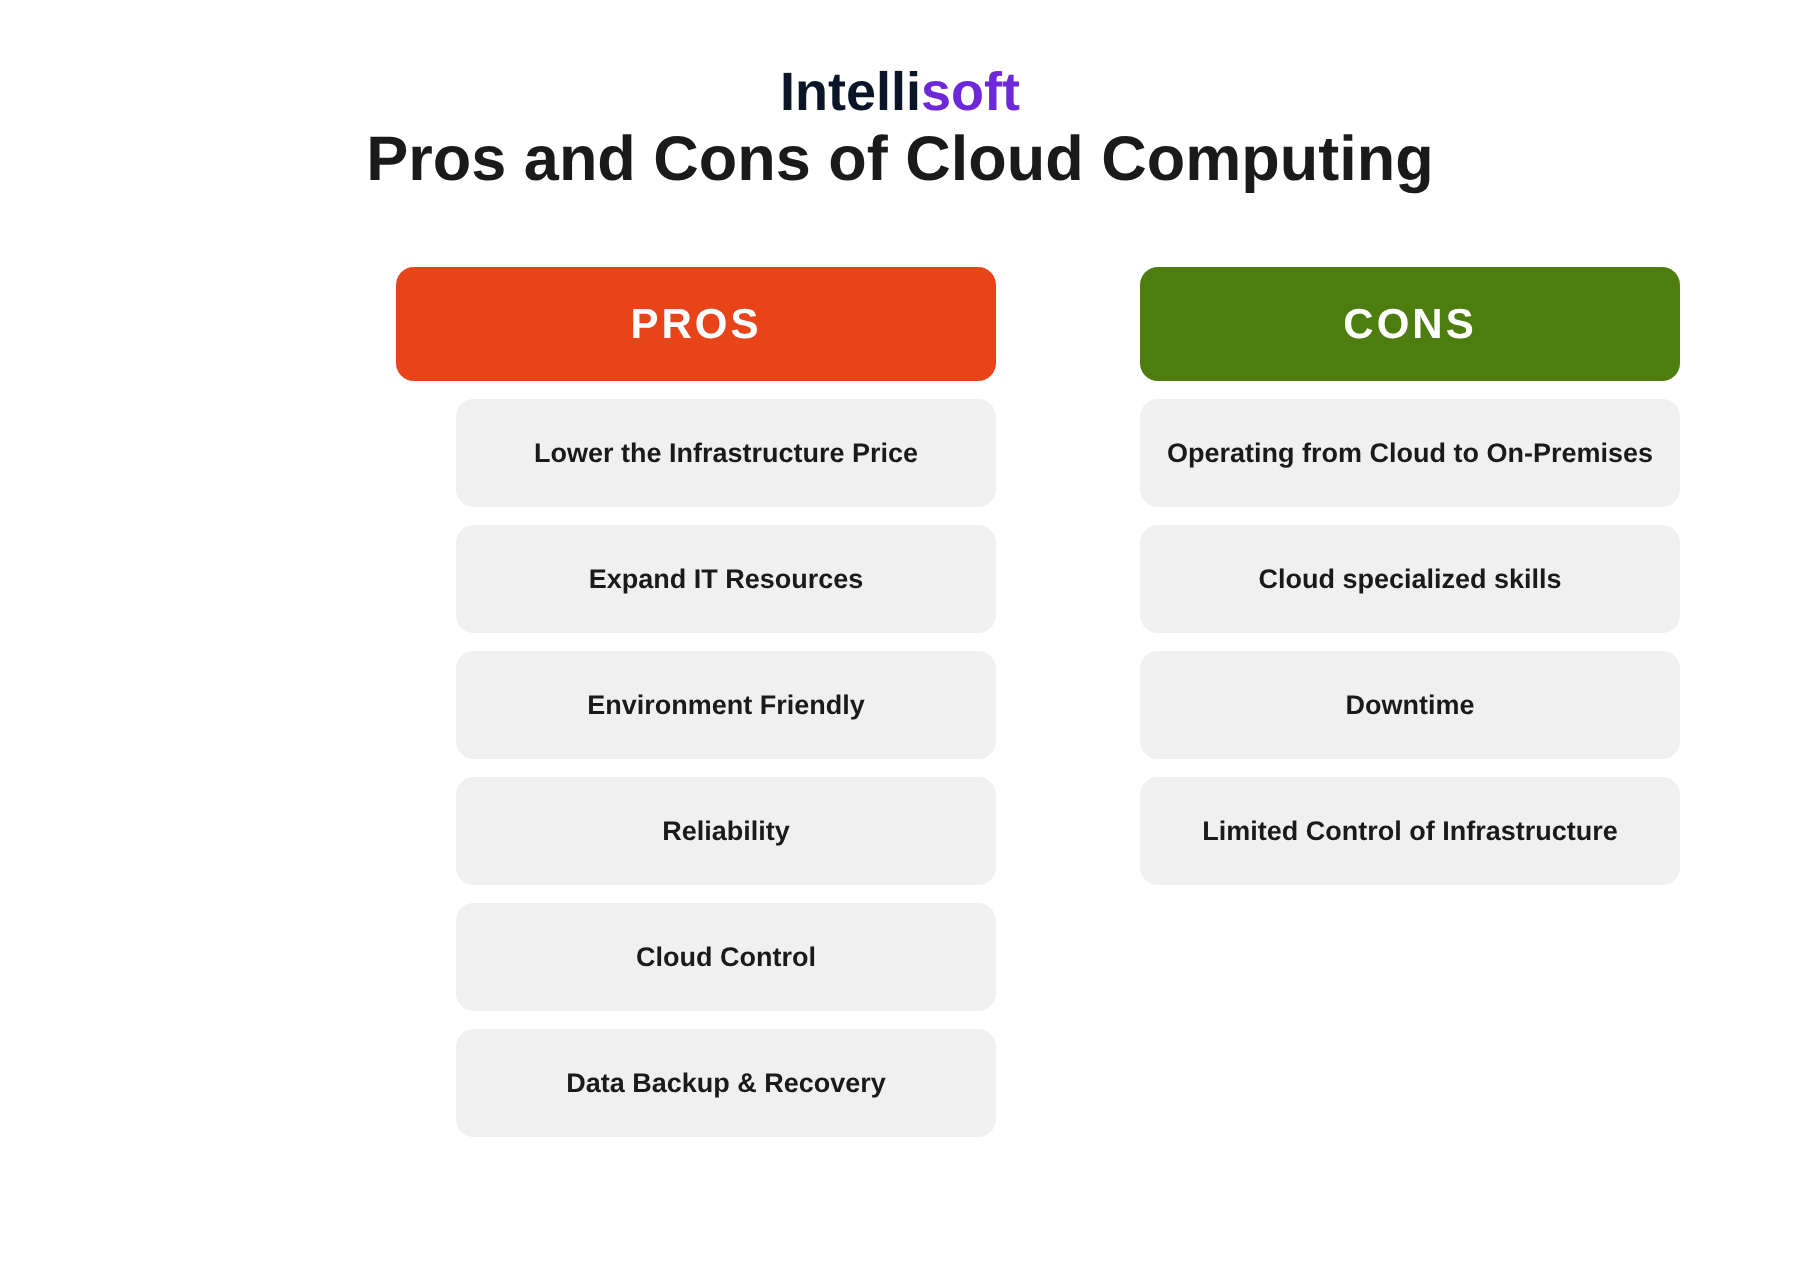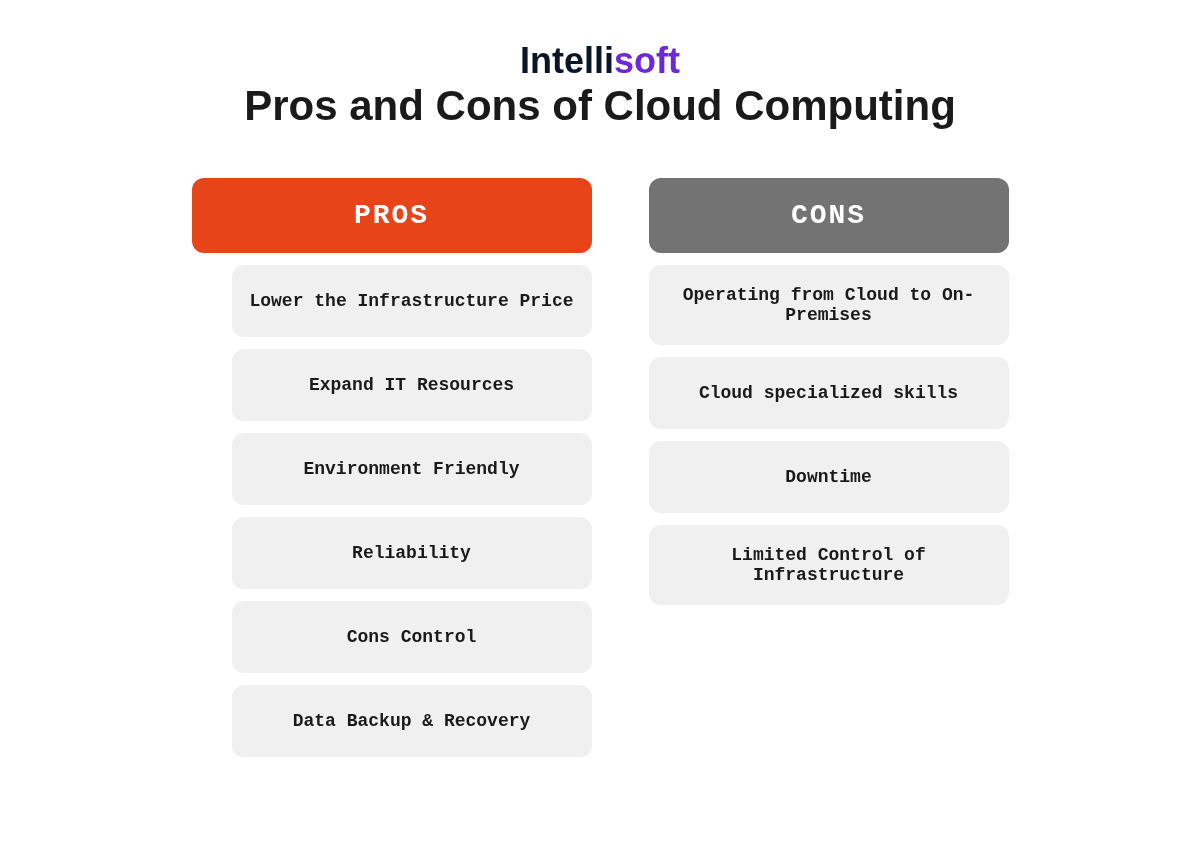--- a/index.html
+++ b/index.html
@@ -38,24 +38,23 @@
     .page-title {
       font-size: 42px;
       font-weight: 700;
       color: #1a1a1a;
       margin-bottom: 48px;
       text-align: center;
     }
 
     .columns {
       display: flex;
-      gap: 17px;
+      gap: 56px;
       width: 100%;
-      justify-content: center;
-      font-family: Liberation Mono, monospace;
+      justify-content: flex-end;
     }
 
     .column {
       display: flex;
       flex-direction: column;
       gap: 12px;
       width: 400px;
     }
 
     .column-header {
@@ -66,21 +65,21 @@
       font-weight: 800;
       letter-spacing: 2px;
       color: #ffffff;
     }
 
     .header-pros {
       background: #e8441a;
     }
 
     .header-cons {
-      background: #737373;
+      background: #4d7c0f;
       margin-left: 40px;
     }
 
     .item-card {
       background: #f0f0f0;
       border-radius: 12px;
       padding: 20px 16px;
       text-align: center;
       font-size: 18px;
       font-weight: 600;
@@ -104,21 +103,21 @@
 <h1 class="page-title">Pros and Cons of Cloud Computing</h1>
 
 <div class="columns">
 
   <div class="column">
     <div class="column-header header-pros">PROS</div>
     <div class="item-card">Lower the Infrastructure Price</div>
     <div class="item-card">Expand IT Resources</div>
     <div class="item-card">Environment Friendly</div>
     <div class="item-card">Reliability</div>
-    <div class="item-card">Cons Control</div>
+    <div class="item-card">Cloud Control</div>
     <div class="item-card">Data Backup &amp; Recovery</div>
   </div>
 
   <div class="column">
     <div class="column-header header-cons">CONS</div>
     <div class="item-card">Operating from Cloud to On-Premises</div>
     <div class="item-card">Cloud specialized skills</div>
     <div class="item-card">Downtime</div>
     <div class="item-card">Limited Control of Infrastructure</div>
   </div>

